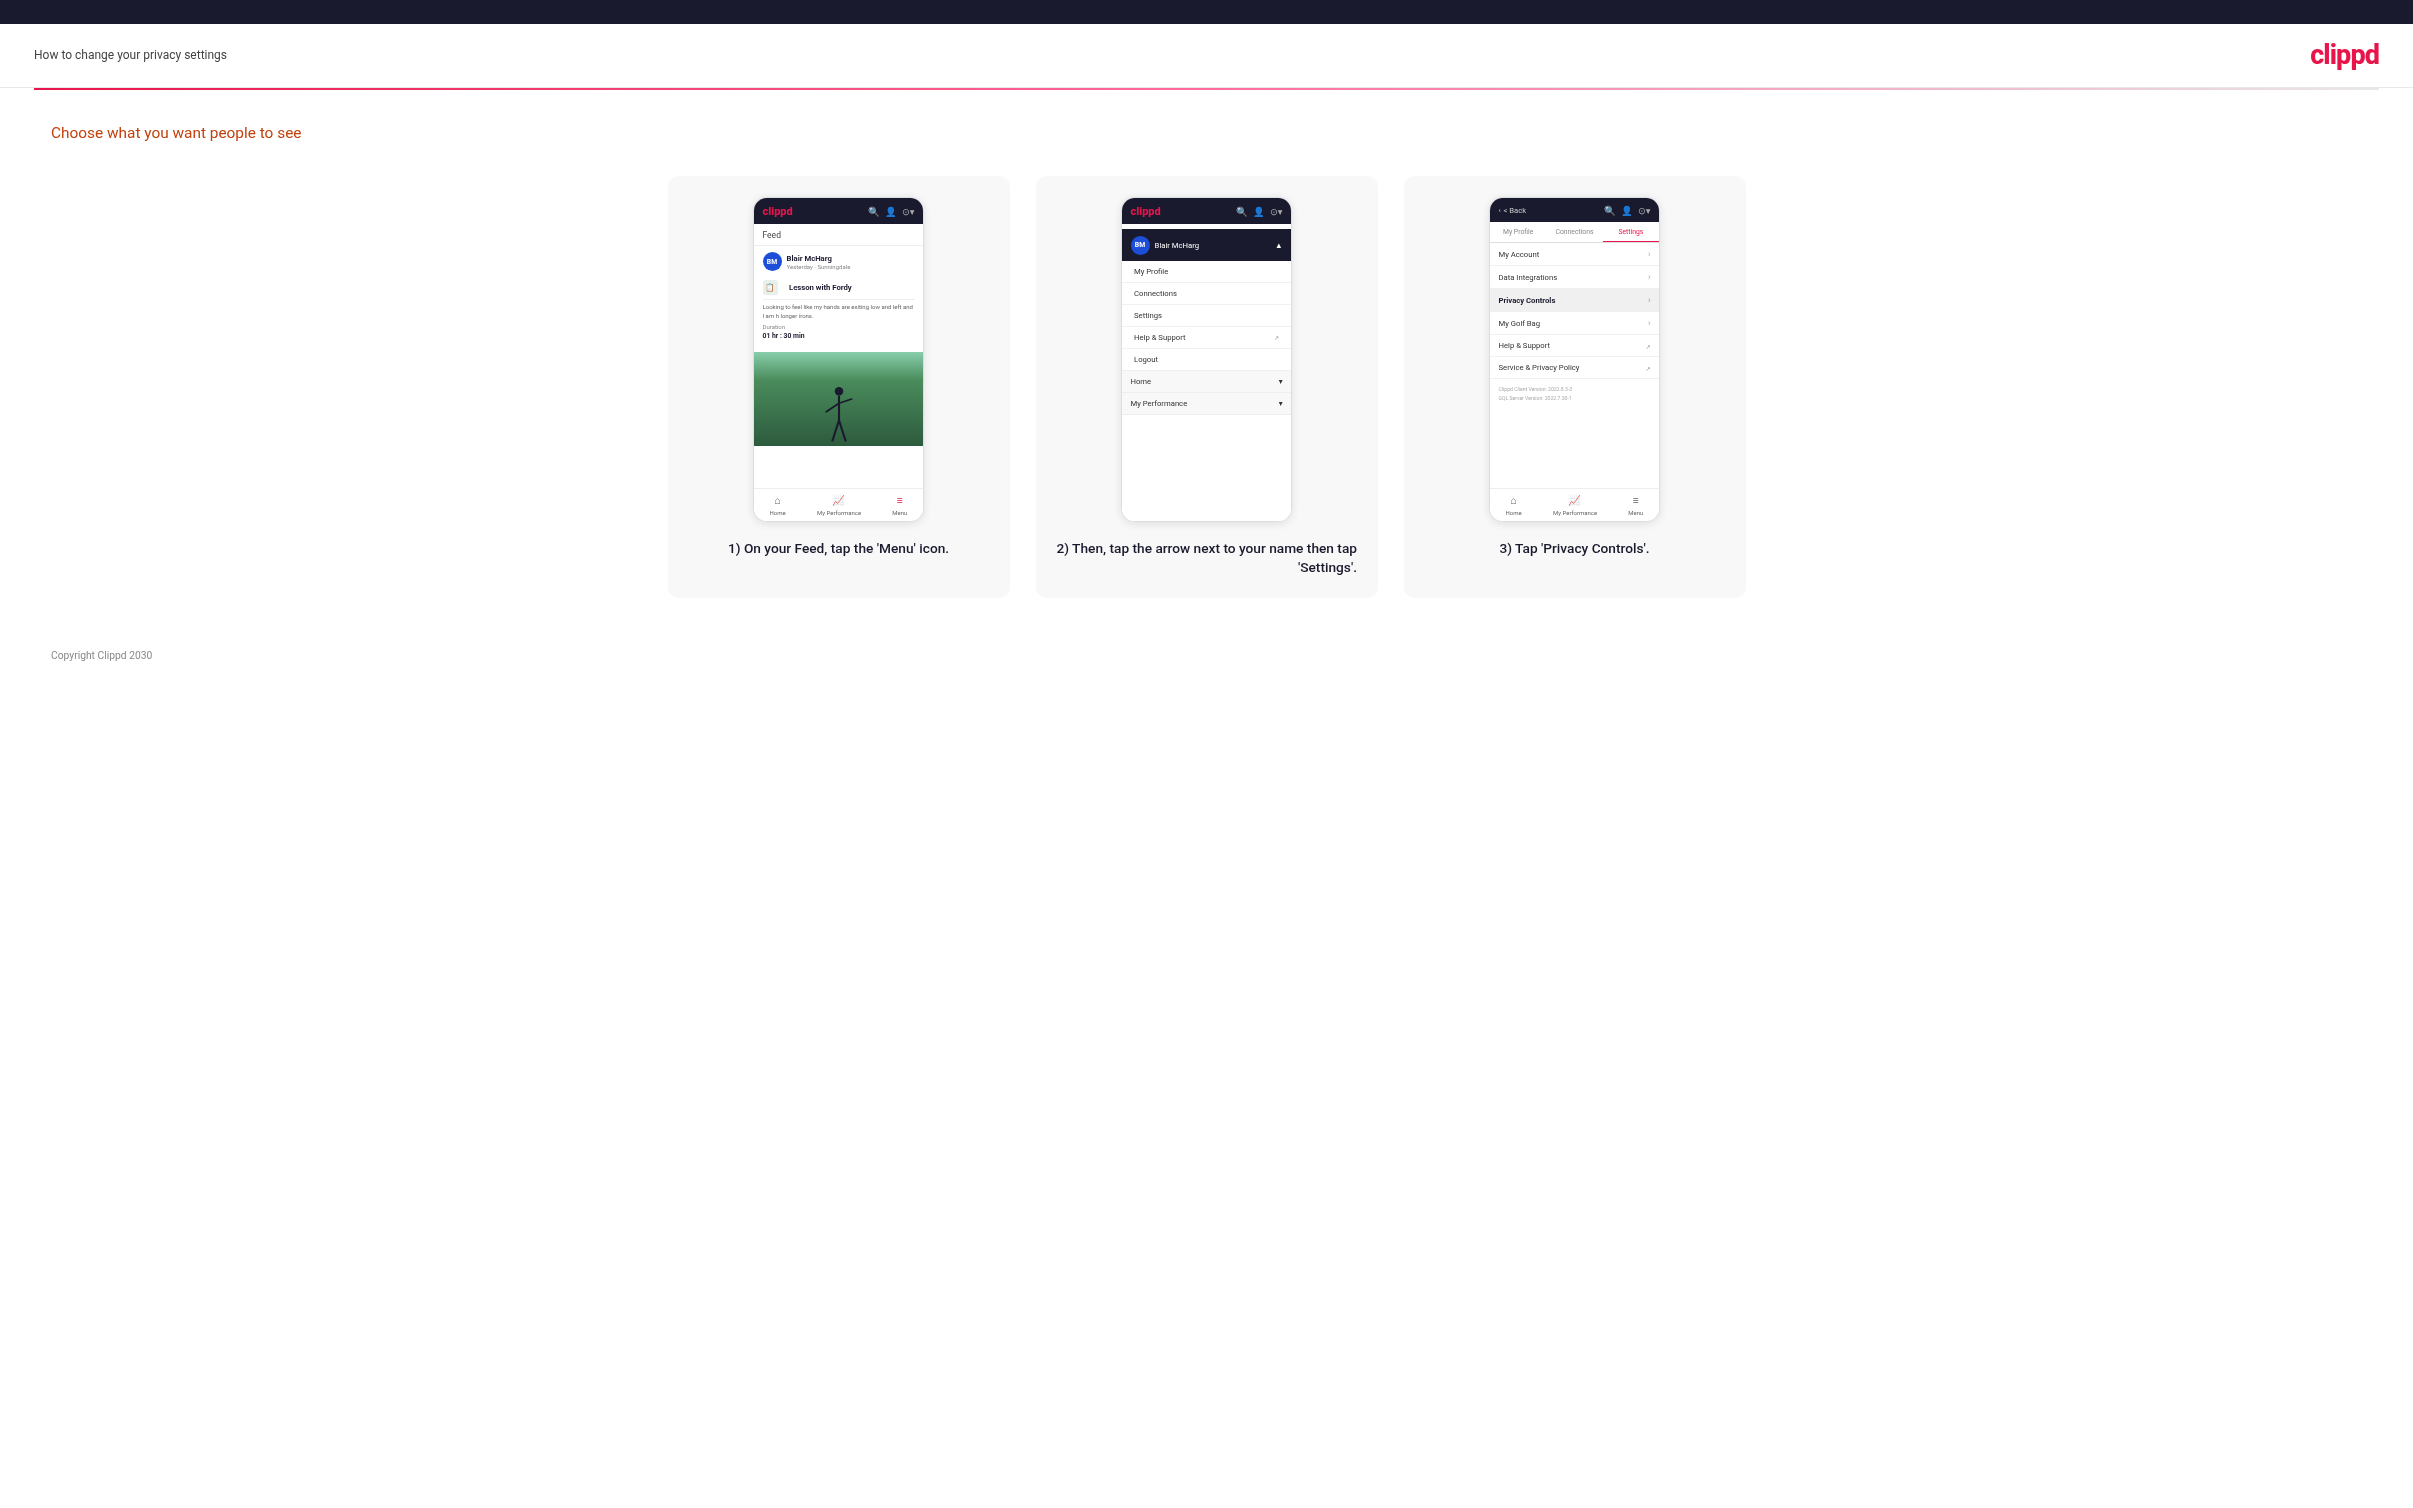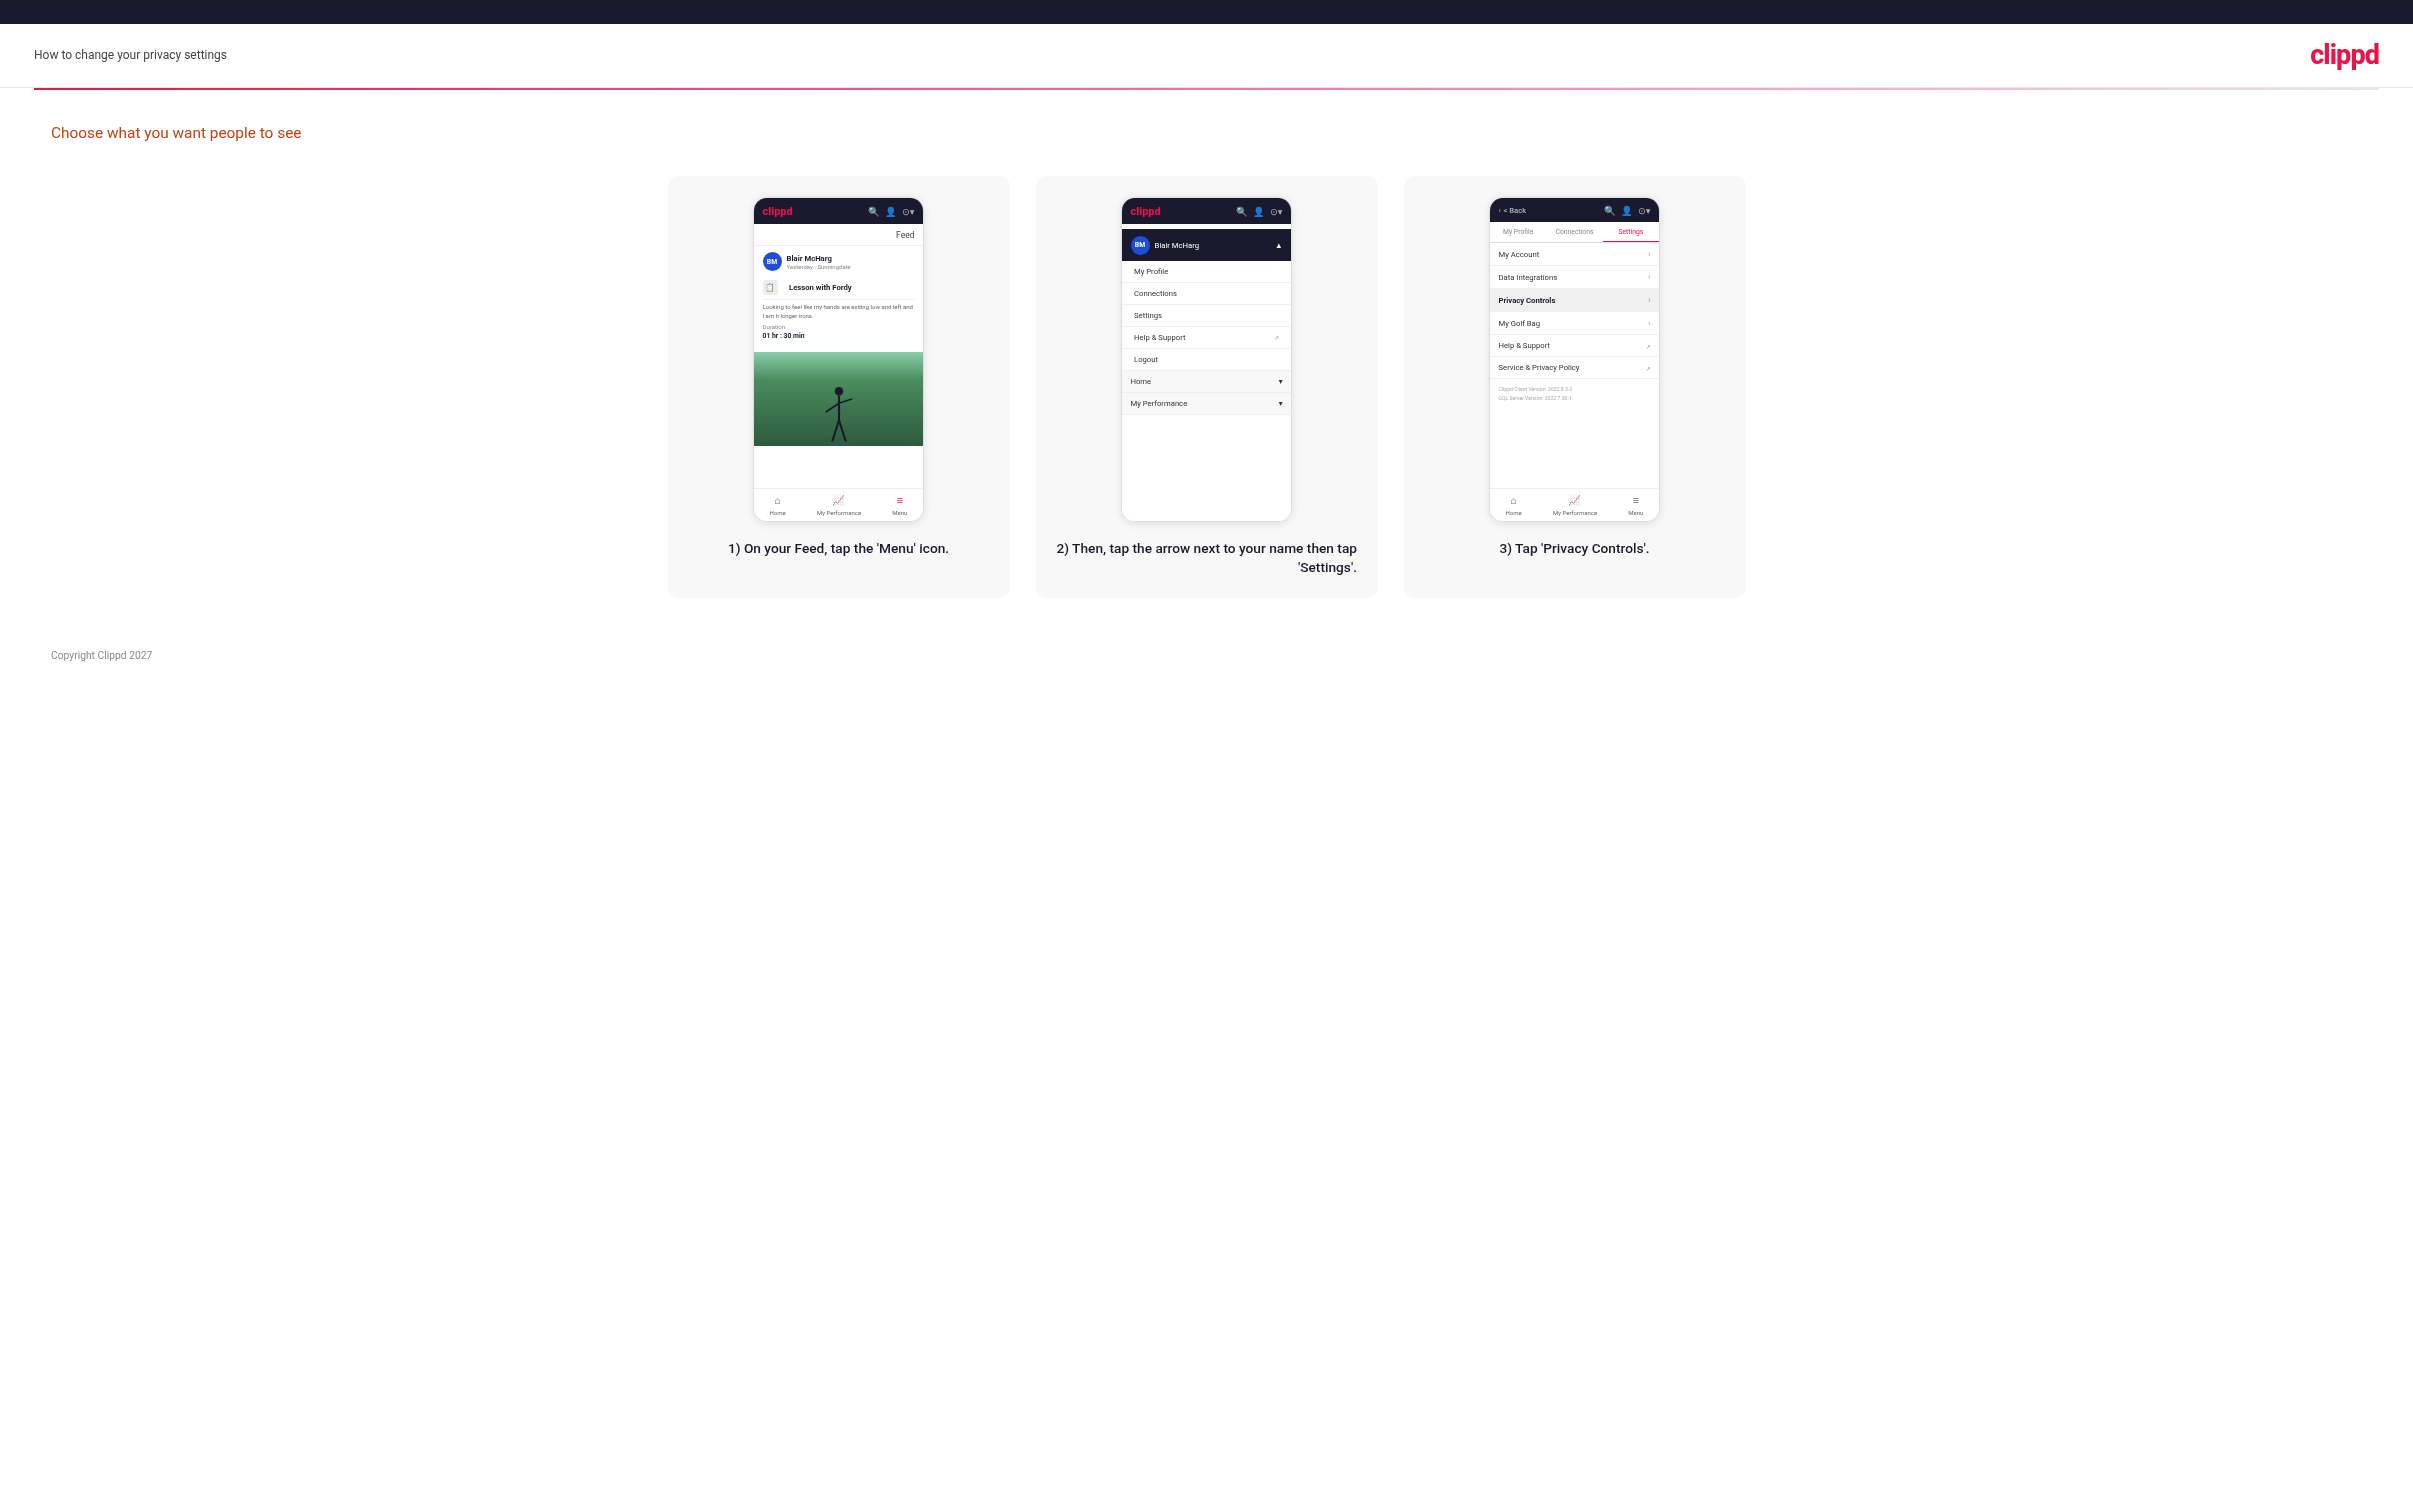--- a/index.html
+++ b/index.html
@@ -93,21 +93,20 @@
       display: flex;
       gap: 5.1px;
       color: #aaa;
       font-size: 9.4px;
     }
     .phone1-feed-label {
       padding: 5.1px 8.5px;
       font-size: 8.5px;
       color: #444;
       border-bottom: 0.9px solid #eee;
-      text-align: right;
     }
     .phone1-post {
       padding: 6.8px 8.5px;
     }
     .phone1-user-row {
       display: flex;
       align-items: center;
       gap: 5.1px;
       margin-bottom: 5.1px;
     }
@@ -525,15 +524,15 @@
           </div>
         </div>
       </div>
       <p class="step-description">3) Tap 'Privacy Controls'.</p>
     </div>
 
   </div>
 </div>
 
 <div class="footer">
-  <span>Copyright Clippd 2027</span>
+  <span>Copyright Clippd 2030</span>
 </div>
 
 
 </body></html>

